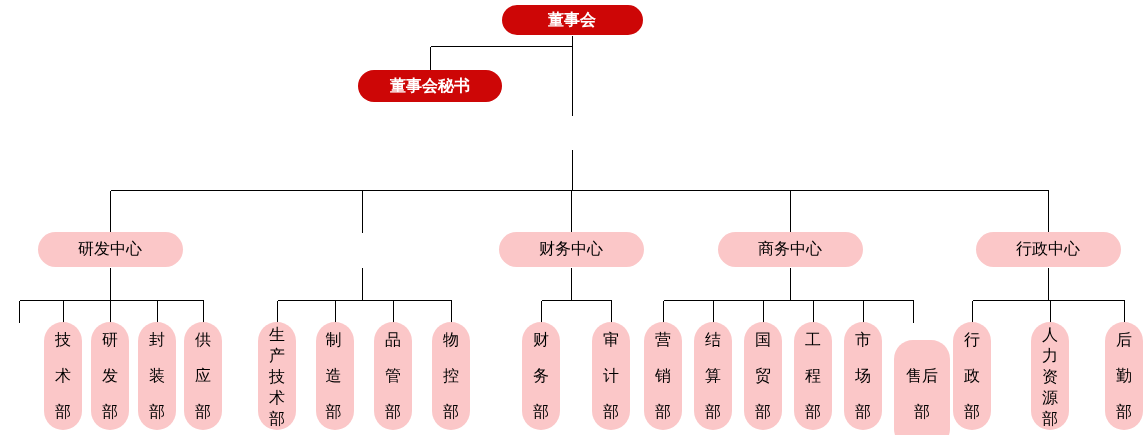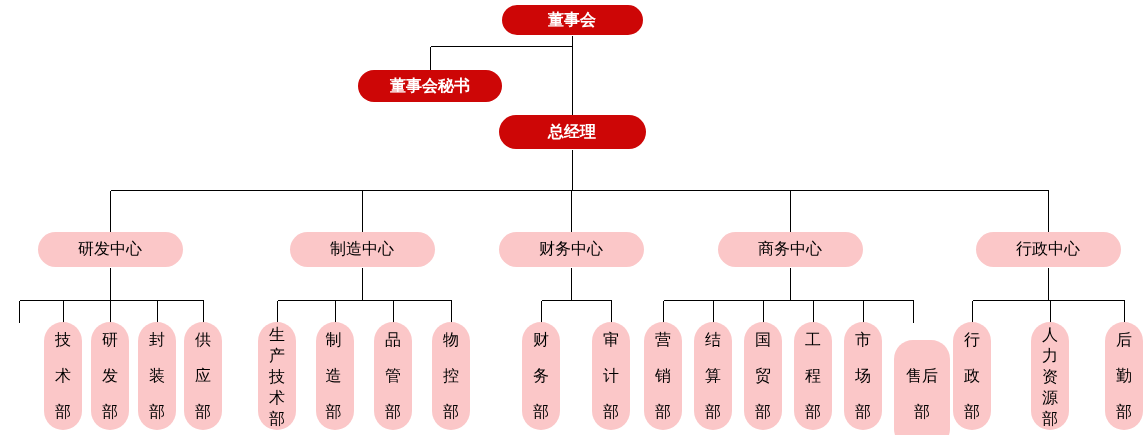--- a/index.html
+++ b/index.html
@@ -70,27 +70,25 @@
       <line x1="913.5" y1="300.5" x2="913.5" y2="322.5" stroke="#000000" stroke-width="1" shape-rendering="crispEdges"></line>
       <line x1="1048.5" y1="190.5" x2="1048.5" y2="232.5" stroke="#000000" stroke-width="1" shape-rendering="crispEdges"></line>
       <line x1="1048.5" y1="267.5" x2="1048.5" y2="300.5" stroke="#000000" stroke-width="1" shape-rendering="crispEdges"></line>
       <line x1="972.5" y1="300.5" x2="1124.5" y2="300.5" stroke="#000000" stroke-width="1" shape-rendering="crispEdges"></line>
       <line x1="972.5" y1="300.5" x2="972.5" y2="322.5" stroke="#000000" stroke-width="1" shape-rendering="crispEdges"></line>
       <line x1="1050.5" y1="300.5" x2="1050.5" y2="322.5" stroke="#000000" stroke-width="1" shape-rendering="crispEdges"></line>
       <line x1="1124.5" y1="300.5" x2="1124.5" y2="322.5" stroke="#000000" stroke-width="1" shape-rendering="crispEdges"></line>
     </svg>
 <div class="node exec" style="left: 501.5px; top: 5px; width: 141px; height: 30px;">董事会</div>
     <div class="node exec" style="left: 358px; top: 70px; width: 144px; height: 32px;">董事会秘书</div>
-    <div class="node exec" style="left: 498.5px; top: 115px; width: 147px; height: 34px;">总经理</div>
     <div class="node center-node" style="left: 37.5px; top: 232px; width: 145px; height: 35px;">研发中心</div>
     <div class="node dept chars3" style="left: 44px; top: 322px; width: 38px; height: 108px;">技术部</div>
     <div class="node dept chars3" style="left: 91px; top: 322px; width: 38px; height: 108px;">研发部</div>
     <div class="node dept chars3" style="left: 138px; top: 322px; width: 38px; height: 108px;">封装部</div>
     <div class="node dept chars3" style="left: 184px; top: 322px; width: 38px; height: 108px;">供应部</div>
-    <div class="node center-node" style="left: 289.5px; top: 232px; width: 145px; height: 35px;">制造中心</div>
     <div class="node dept chars5" style="left: 258px; top: 322px; width: 38px; height: 108px;">生产技术部</div>
     <div class="node dept chars3" style="left: 316px; top: 322px; width: 38px; height: 108px; padding-left: 8px;">制造部</div>
     <div class="node dept chars3" style="left: 374px; top: 322px; width: 38px; height: 108px;">品管部</div>
     <div class="node dept chars3" style="left: 432px; top: 322px; width: 38px; height: 108px;">物控部</div>
     <div class="node center-node" style="left: 498.5px; top: 232px; width: 145px; height: 35px;">财务中心</div>
     <div class="node dept chars3" style="left: 522px; top: 322px; width: 38px; height: 108px;">财务部</div>
     <div class="node dept chars3" style="left: 592px; top: 322px; width: 38px; height: 108px;">审计部</div>
     <div class="node center-node" style="left: 717.5px; top: 232px; width: 145px; height: 35px;">商务中心</div>
     <div class="node dept chars3" style="left: 644px; top: 322px; width: 38px; height: 108px;">营销部</div>
     <div class="node dept chars3" style="left: 694px; top: 322px; width: 38px; height: 108px;">结算部</div>

